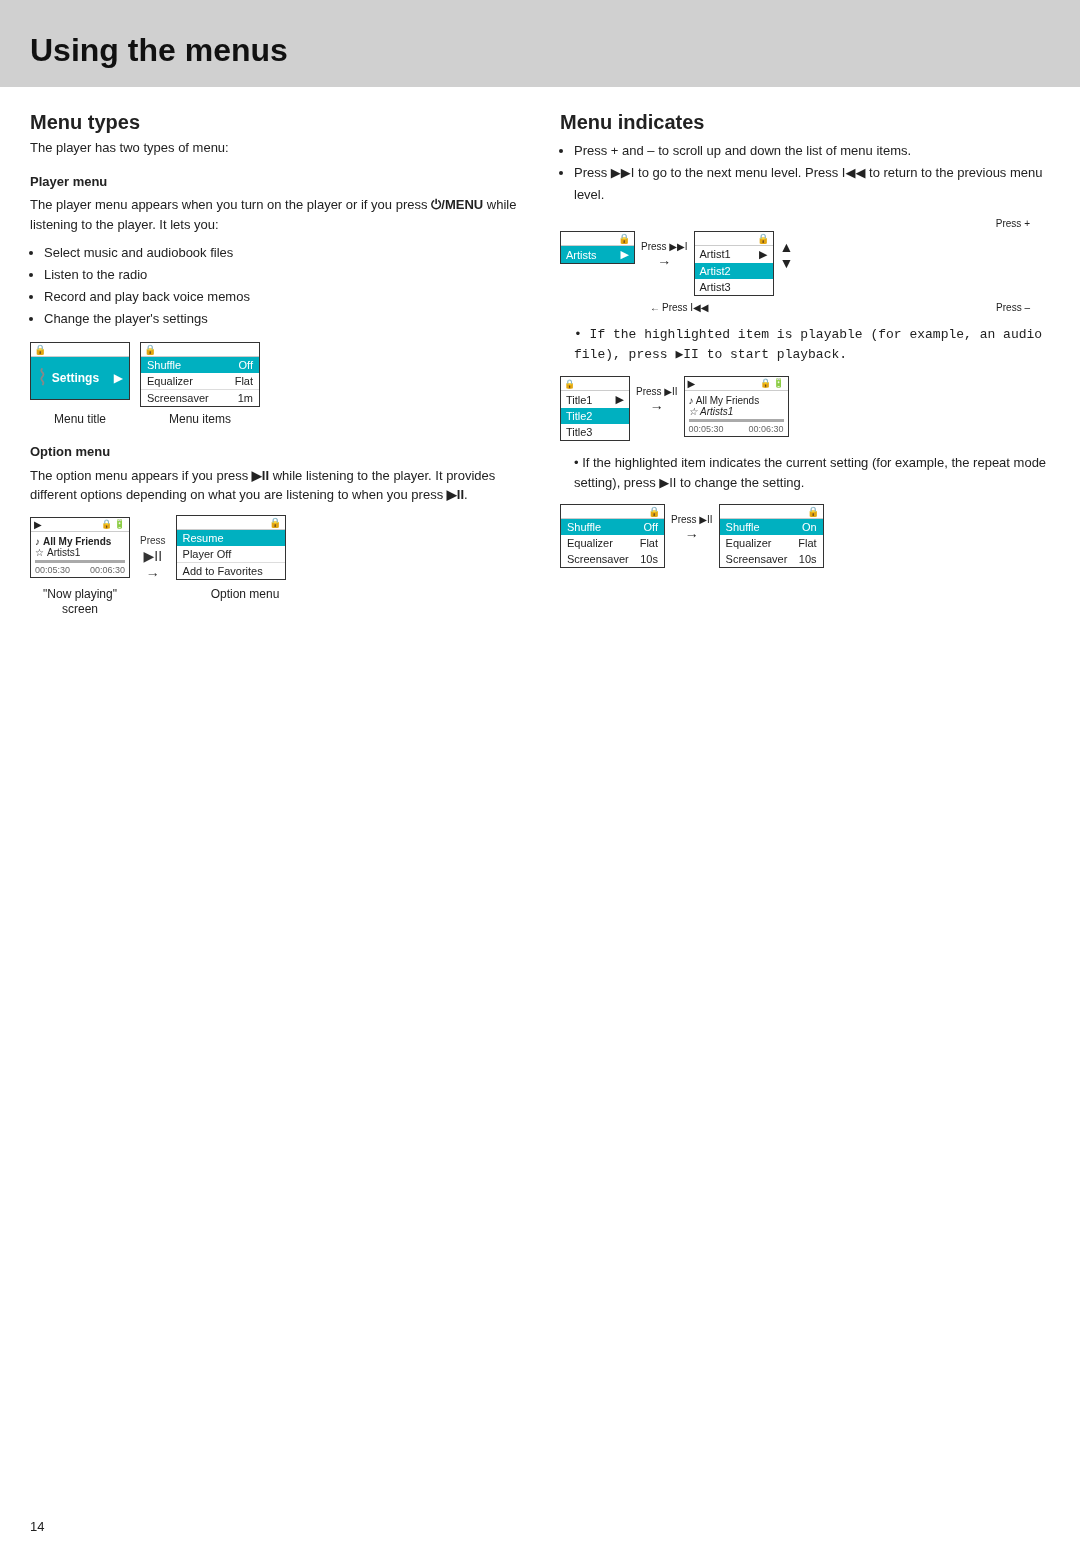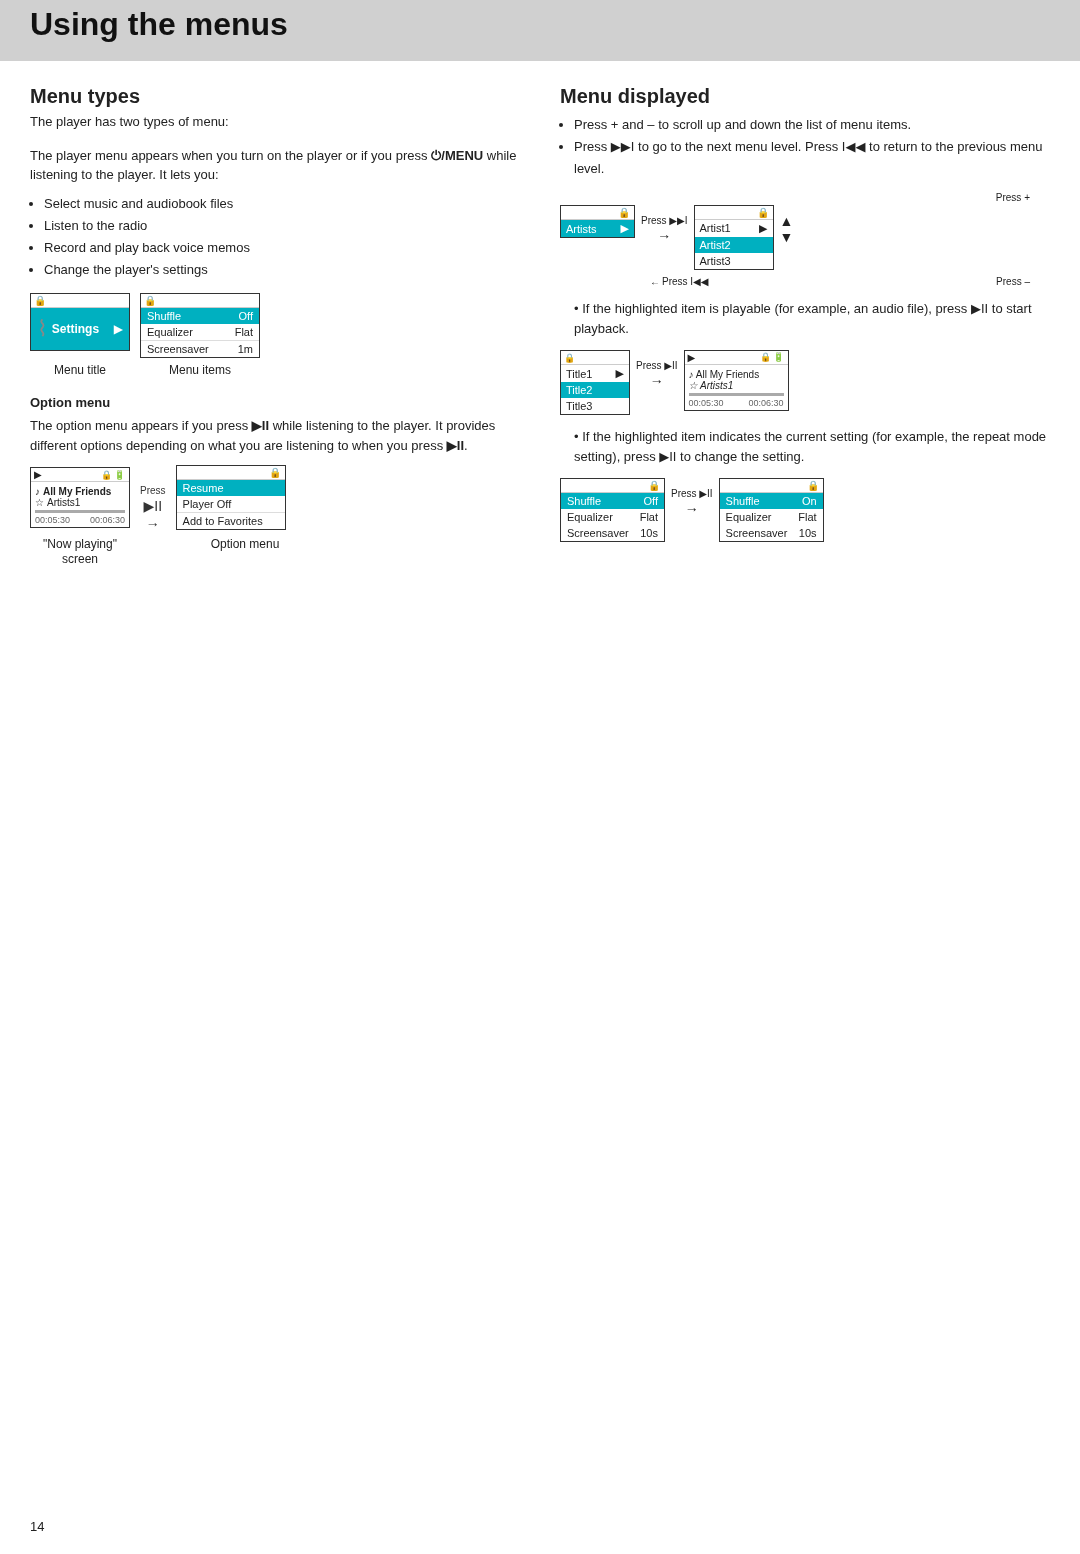--- a/index.html
+++ b/index.html
@@ -6,21 +6,21 @@
     body {
       font-family: Arial, sans-serif;
       font-size: 13px;
       color: #222;
       background: #fff;
       width: 1080px;
       min-height: 1554px;
     }
     .page-header {
       background: #d0d0d0;
-      padding: 6px 30px 18px 30px;
+      padding: 32px 30px 18px 30px;
       margin-bottom: 24px;
     }
     .page-header h1 {
       font-size: 32px;
       font-weight: bold;
       color: #111;
     }
     .content {
       padding: 0 30px 40px 30px;
       display: flex;
@@ -338,20 +338,21 @@
   <h1>Using the menus</h1>
 </div>
 
 <div class="content">
 
   <div class="left-col">
 
     <h2>Menu types</h2>
     <p class="subtitle">The player has two types of menu:</p>
 
+    <p class="section-title">Player menu</p>
     <p>The player menu appears when you turn on the player or if you press <strong>⏻/MENU</strong> while listening to the player. It lets you:</p>
 
     <ul class="bullet-list">
       <li>Select music and audiobook files</li>
       <li>Listen to the radio</li>
       <li>Record and play back voice memos</li>
       <li>Change the player's settings</li>
     </ul>
 
     <div class="screens-row">
@@ -461,21 +462,21 @@
         <div style="width:110px; text-align:center;">
           <span style="font-size:12px;">Option menu</span>
         </div>
       </div>
     </div>
 
   </div>
 
   <div class="right-col">
 
-    <h2>Menu displayed</h2>
+    <h2>Menu indicates</h2>
 
     <ul class="bullet-list">
       <li>Press + and – to scroll up and down the list of menu items.</li>
       <li>Press ▶▶I to go to the next menu level. Press I◀◀ to return to the previous menu level.</li>
     </ul>
 
     <div class="nav-diagram">
 
       <div style="text-align:right; padding-right:20px; font-size:10px; margin-bottom:2px;">
         <span>Press +</span>
@@ -528,21 +529,21 @@
         <div style="display:flex; align-items:center; gap:2px;">
           <span>←</span>
           <span>Press I◀◀</span>
         </div>
         <div>
           <span>Press –</span>
         </div>
       </div>
     </div>
 
-    <p style="margin: 12px 0 8px 14px; font-size:13px; line-height:1.5;">
+    <p style="margin: 12px 0 8px 14px; font-size:13px; line-height:1.5;font-family:Liberation Mono, monospace;">
       • <span>If the highlighted item is playable (for example, an audio file), press ▶II to start playback.</span>
     </p>
 
     <div class="nav-diagram">
       <div class="nav-screens-row">
 
         <div class="title-screen">
           <div class="ts-topbar">
             <span style="font-size:9px;">🔒</span>
           </div>

